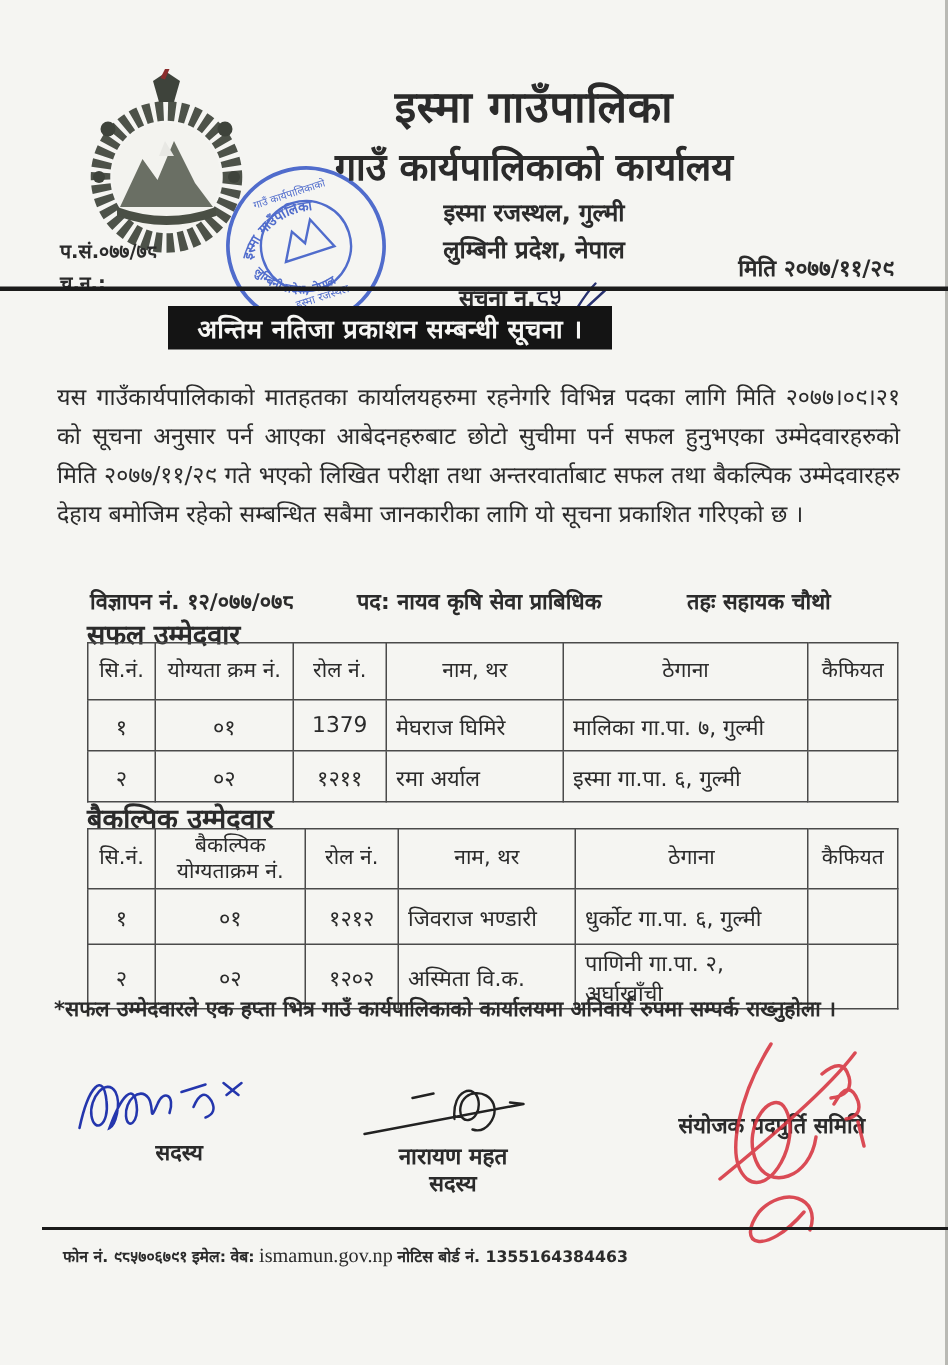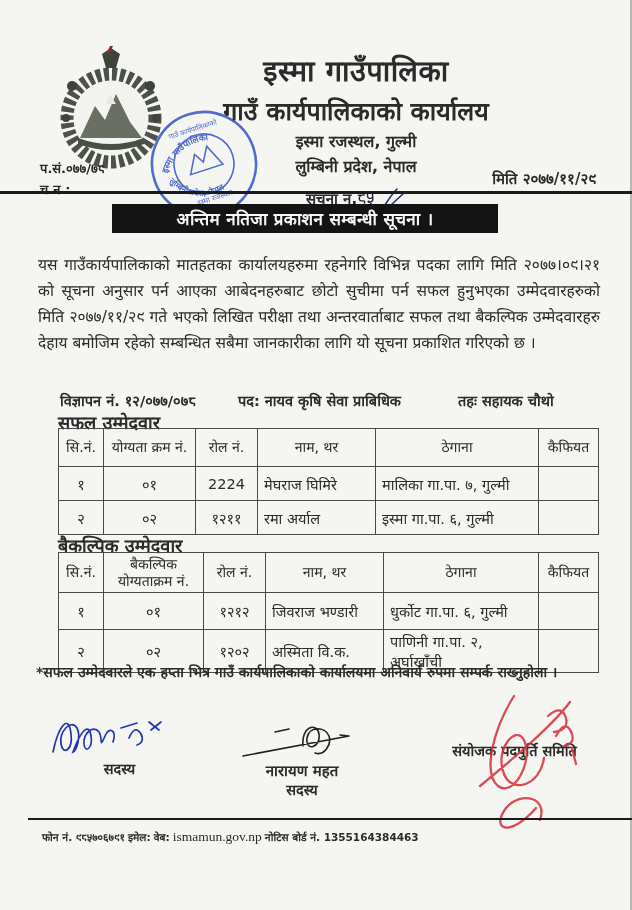--- a/index.html
+++ b/index.html
@@ -17,21 +17,21 @@
   .addr{font-size:16px;font-weight:bold;margin-top:3px;}
   .notice-line{font-size:15px;font-weight:bold;margin-top:7px;position:relative;}
   .notice-hand{font-weight:normal;font-size:17px;color:#1d1d2e;display:inline-block;transform:rotate(-4deg);}
   .pen-tick{position:relative;top:3px;left:2px;}
   .refblock{position:absolute;left:40px;top:158px;font-size:13px;font-weight:bold;line-height:21px;}
   .dateblock{position:absolute;right:36px;top:168px;font-size:15px;font-weight:bold;}
   .stamp{position:absolute;left:148px;top:108px;width:112px;height:112px;transform:rotate(-18deg);opacity:.82;pointer-events:none;}
   .rule-top{position:absolute;left:0;top:191px;width:100%;height:3px;background:#1b1b1b;}
   
   .banner{
-    position:absolute;left:112px;top:204px;width:386px;height:29px;
+    position:absolute;left:112px;top:204px;width:296px;height:29px;
     background:#141414;color:#f6f6f4;font-size:17px;font-weight:bold;
     display:flex;align-items:center;justify-content:center;letter-spacing:.3px;
   }
   
   .bodytext{position:absolute;left:38px;top:252px;width:562px;font-size:15.5px;line-height:26px;text-align:justify;}
   .vacancy{position:absolute;left:60px;top:390px;width:540px;height:20px;font-size:14.5px;font-weight:bold;}
   .vacancy .v1{position:absolute;left:0;}
   .vacancy .v2{position:absolute;left:178px;}
   .vacancy .v3{position:absolute;left:398px;}
   .sec-label{position:absolute;left:58px;font-size:18px;font-weight:bold;}
@@ -146,21 +146,21 @@
       <th>सि.नं.</th>
       <th>योग्यता क्रम नं.</th>
       <th>रोल नं.</th>
       <th>नाम,  थर</th>
       <th>ठेगाना</th>
       <th>कैफियत</th>
     </tr>
     <tr class="dr">
       <td class="c-center">१</td>
       <td class="c-center">०१</td>
-      <td class="c-center">2224</td>
+      <td class="c-center">1379</td>
       <td class="c-left">मेघराज घिमिरे</td>
       <td class="c-left">मालिका गा.पा. ७, गुल्मी</td>
       <td class="c-left"></td>
     </tr>
     <tr class="dr">
       <td class="c-center">२</td>
       <td class="c-center">०२</td>
       <td class="c-center">१२११</td>
       <td class="c-left">रमा अर्याल</td>
       <td class="c-left">इस्मा गा.पा. ६, गुल्मी</td>

